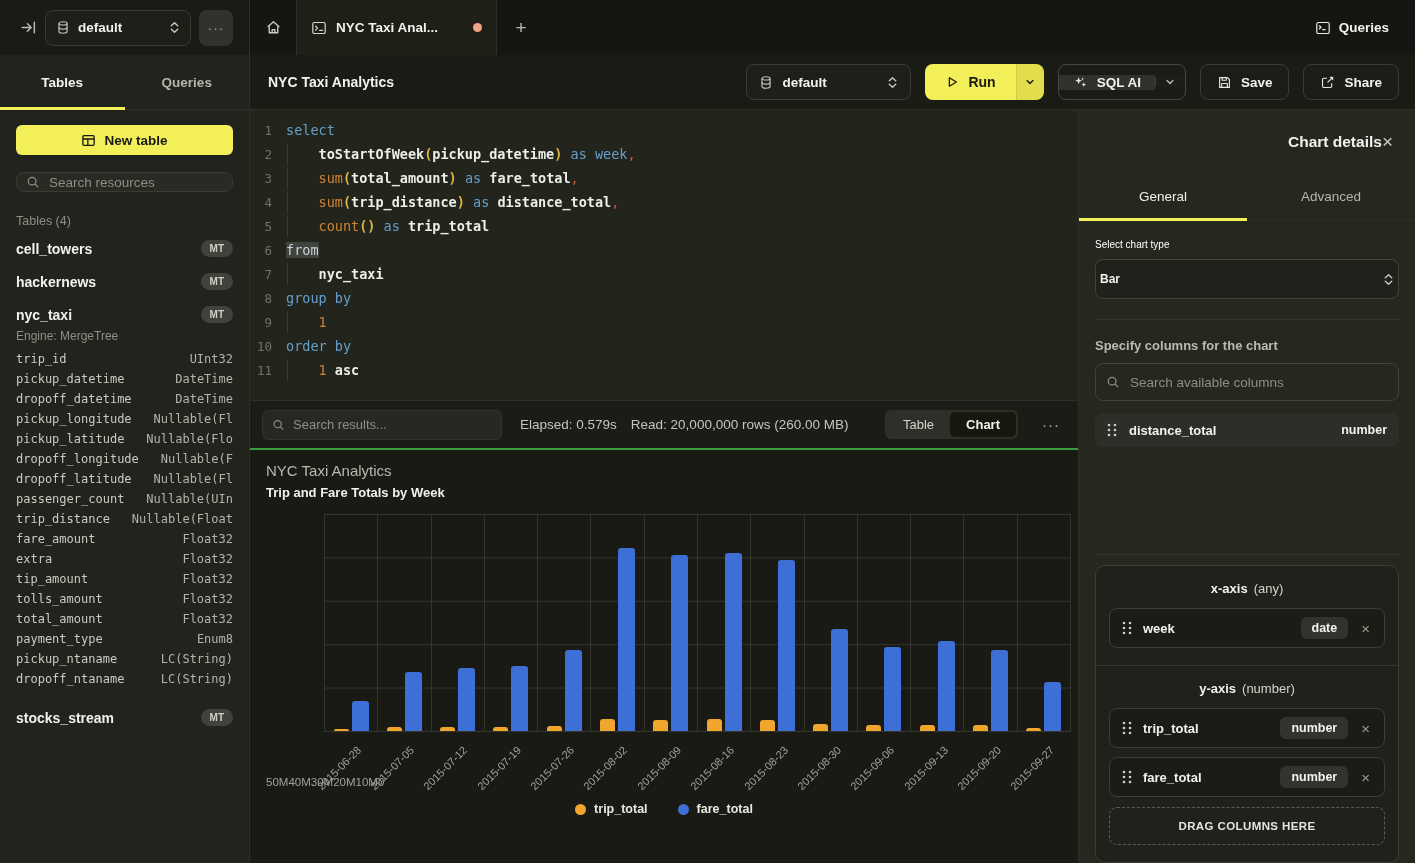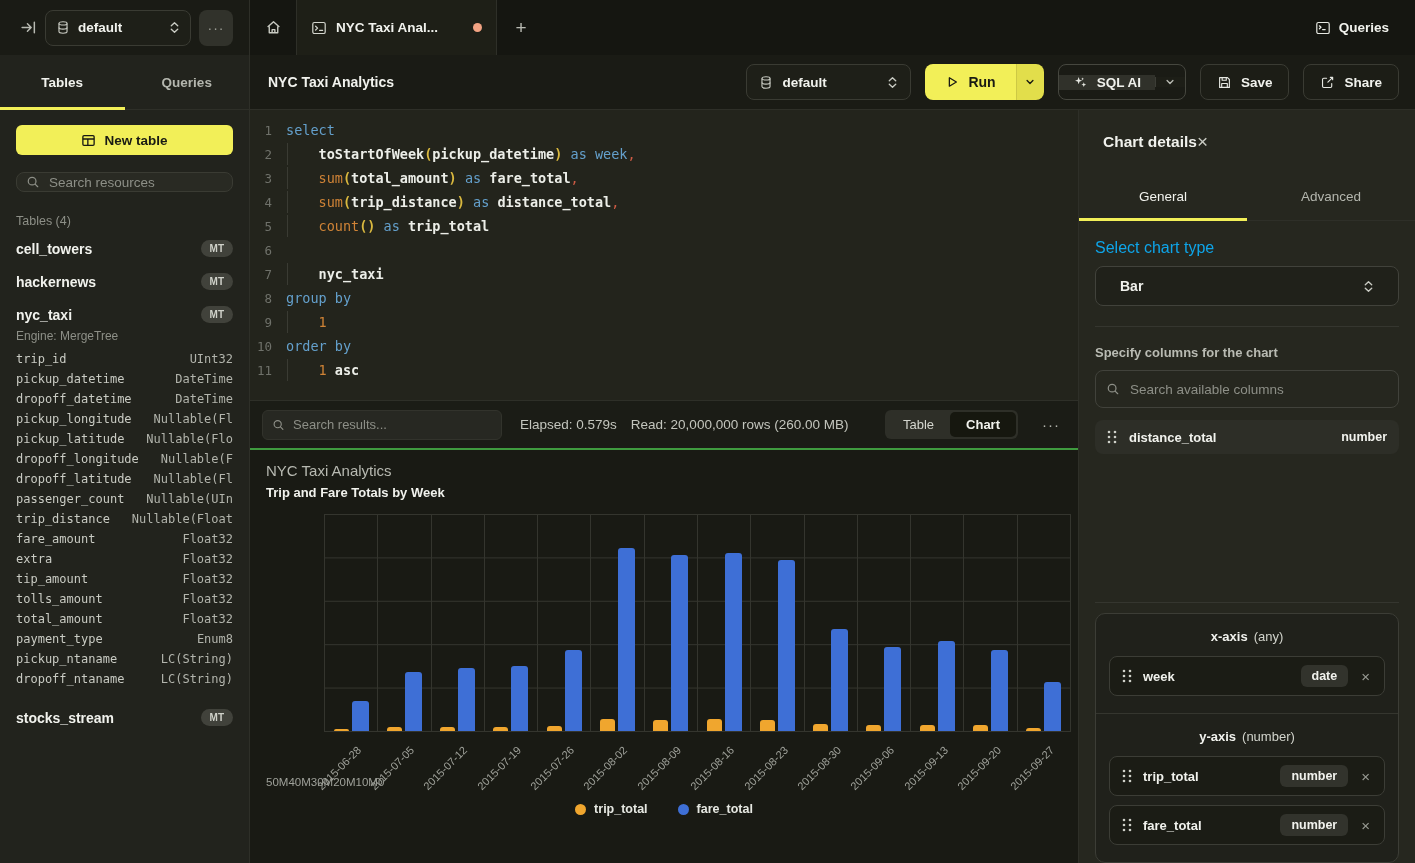--- a/index.html
+++ b/index.html
@@ -132,32 +132,32 @@
   .xlabels{position:relative;height:62px}
   .xlabels span{position:absolute;top:10px;font-size:11px;color:#9fa19a;white-space:nowrap;
     transform:translateX(-100%) rotate(-45deg);transform-origin:100% 50%}
   .legend{display:flex;justify-content:center;gap:30px;margin-top:8px}
   .legend-item{display:flex;align-items:center;gap:8px;font-size:12.5px;color:#e6e8e2;font-weight:600}
   .legend-dot{width:11px;height:11px;border-radius:50%}
 
   
   .panel{width:337px;flex:none;background:var(--bg-panel);border-left:1px solid var(--border-soft);
     display:flex;flex-direction:column;overflow:hidden}
-  .panel-header{height:63px;flex:none;display:flex;align-items:center;justify-content:flex-start;padding:0 22px 0 24px}
+  .panel-header{height:63px;flex:none;display:flex;align-items:center;justify-content:flex-end;padding:0 22px 0 24px}
   .panel-title{font-size:15.5px;font-weight:700}
   .panel-close{background:none;border:none;color:#c9cbc3;font-size:19px;cursor:pointer;line-height:1}
   .panel-tabs{height:48px;flex:none;display:flex;border-bottom:1px solid var(--border-soft)}
   .panel-tab{flex:1;background:none;border:none;color:var(--txt-2);font-size:13.5px;position:relative;cursor:pointer}
   .panel-tab.active{color:var(--txt);font-weight:400}
   .panel-tab.active::after{content:"";position:absolute;left:0;right:0;bottom:-1px;height:3px;background:var(--yellow)}
   .panel-body{flex:1;display:flex;flex-direction:column;min-height:0}
   .panel-sec{padding:18px 16px 0}
-  .field-label{font-size:16px;color:#0ea5e9;margin-bottom:9px}
-  .type-select{width:100%;height:40px;display:flex;align-items:center;justify-content:space-between;padding:0 24px;
-    background:#20211a;border:1px solid #41423b;border-radius:8px;color:var(--txt);font-size:14px;font-weight:600;cursor:pointer}
+  .field-label{font-size:10px;color:#ffffff;margin-bottom:9px}
+  .type-select{width:100%;height:40px;display:flex;align-items:center;justify-content:space-between;padding:0 4px;
+    background:#20211a;border:1px solid #41423b;border-radius:8px;color:var(--txt);font-size:12px;font-weight:600;cursor:pointer}
   .sec-divider{height:1px;background:#35362f;margin:20px 16px 0}
   .columns-label{font-size:13px;font-weight:600;color:#b9bbb3;margin-bottom:10px}
   .panel-search{position:relative}
   .panel-search svg{position:absolute;left:11px;top:50%;transform:translateY(-50%)}
   .panel-search input{width:100%;height:38px;background:transparent;border:1px solid #41423b;border-radius:8px;
     color:var(--txt);font-size:13.5px;padding:0 10px 0 34px;outline:none}
   .panel-search input::placeholder{color:var(--txt-3)}
   .avail-row{margin-top:12px;height:34px;display:flex;align-items:center;gap:12px;background:#2d2e27;
     border-radius:8px;padding:0 12px;cursor:grab}
   .avail-name{font-size:13px;font-weight:700;flex:1}
@@ -424,20 +424,21 @@
               <div class="code-line">
                 <span class="line-num">4</span>
                 <span class="line-code guide"><span>    </span><span class="tk-fn">sum</span><span class="tk-pa">(</span><span class="tk-id">trip_distance</span><span class="tk-pa">)</span><span> </span><span class="tk-kw">as</span><span> </span><span class="tk-id">distance_total</span><span class="tk-pu">,</span></span>
               </div>
               <div class="code-line">
                 <span class="line-num">5</span>
                 <span class="line-code guide"><span>    </span><span class="tk-fn">count</span><span class="tk-pa">()</span><span> </span><span class="tk-kw">as</span><span> </span><span class="tk-id">trip_total</span></span>
               </div>
               <div class="code-line">
                 <span class="line-num">6</span>
+                <span class="line-code"><span class="tk-hl">from</span></span>
               </div>
               <div class="code-line">
                 <span class="line-num">7</span>
                 <span class="line-code guide"><span>    </span><span class="tk-id">nyc_taxi</span></span>
               </div>
               <div class="code-line">
                 <span class="line-num">8</span>
                 <span class="line-code"><span class="tk-kw">group by</span></span>
               </div>
               <div class="code-line">
@@ -691,20 +692,21 @@
                         <circle cx="2" cy="7" r="1.3" fill="#cfd1c9"></circle>
                         <circle cx="8" cy="7" r="1.3" fill="#cfd1c9"></circle>
                         <circle cx="2" cy="12" r="1.3" fill="#cfd1c9"></circle>
                         <circle cx="8" cy="12" r="1.3" fill="#cfd1c9"></circle>
                       </svg>
                       <span class="pill-name">fare_total</span>
                       <span class="pill-type">number</span>
                       <button class="pill-x">×</button>
                     </div>
                   </div>
+                <div class="dropzone">DRAG COLUMNS HERE</div>
               </div>
             </div>
           </div>
         </div>
       </div>
     </div>
   </div>
 </div>
 
 </body></html>

